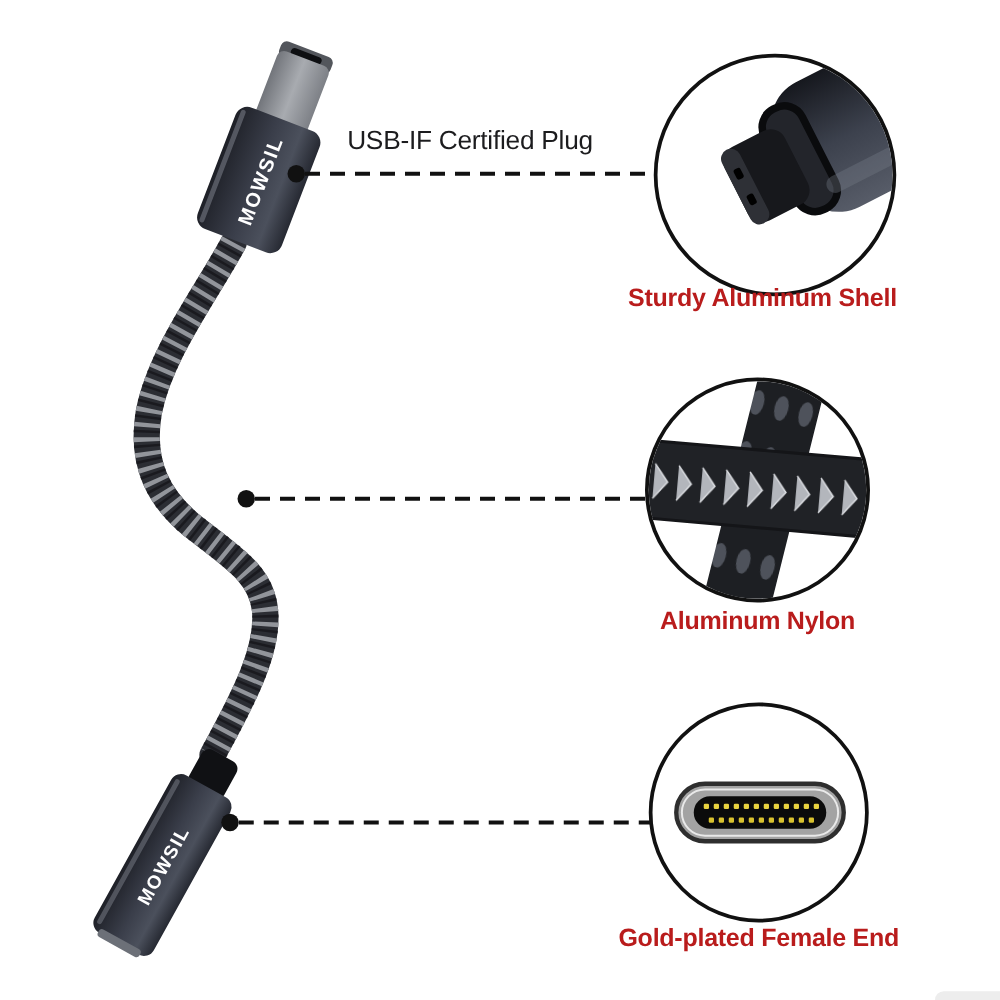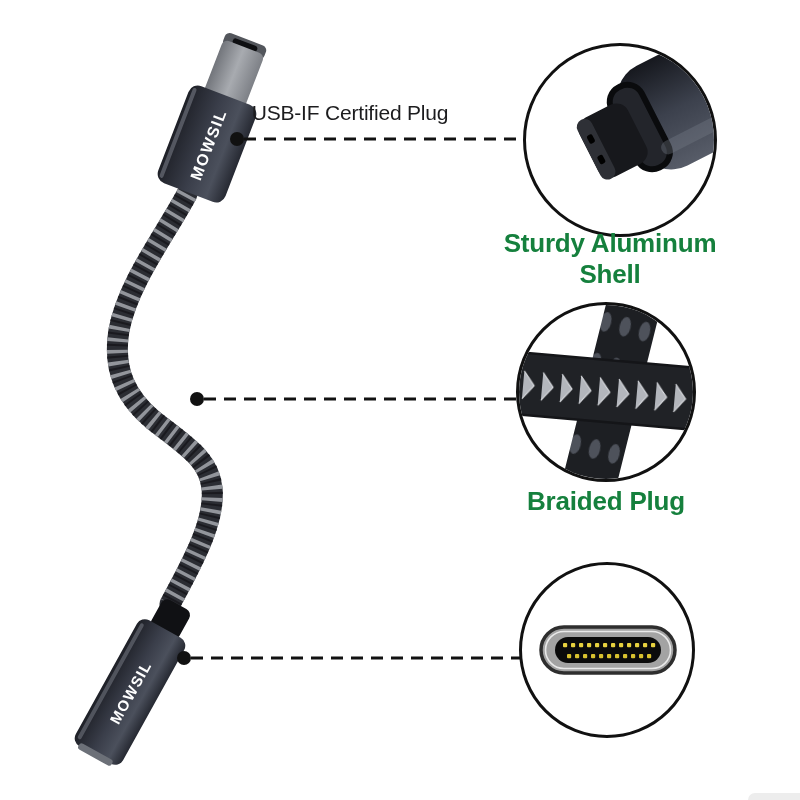--- a/index.html
+++ b/index.html
@@ -2,21 +2,21 @@
 <html><head>
 <meta charset="utf-8">
 <style>
   html,body{margin:0;padding:0;background:#ffffff;}
   .scene{position:relative;width:800px;height:800px;background:#ffffff;overflow:hidden;
          font-family:"Liberation Sans", sans-serif;}
   .abs{position:absolute;}
   .callout-label{font-size:21px;font-weight:500;color:#1c1c1e;text-align:center;letter-spacing:-0.2px;}
   .inset{position:absolute;border-radius:50%;border:3px solid #111;background:#fff;overflow:hidden;box-sizing:border-box;}
   .inset svg{display:block;}
-  .inset-caption{font-size:26px;font-weight:700;color:#15803d;text-align:center;letter-spacing:-0.2px;}
+  .inset-caption{font-size:20px;font-weight:700;color:#b91c1c;text-align:center;letter-spacing:-0.2px;}
   .corner-mark{position:absolute;right:0;bottom:0;width:52px;height:7px;background:#ededed;border-top-left-radius:8px;}
 </style>
 </head>
 <body>
 
 <div class="scene">
 
   <svg class="abs" style="left:0;top:0" width="800" height="800" viewBox="0 0 800 800">
     <defs>
       <linearGradient id="shellGrad" x1="0" y1="0" x2="1" y2="0">
@@ -67,21 +67,21 @@
       <circle cx="197" cy="399" r="7" fill="#111"></circle>
       <line x1="204" y1="399" x2="517" y2="399" stroke="#111" stroke-width="3.2" stroke-dasharray="12 8"></line>
     </g>
 
     <g>
       <circle cx="184" cy="658" r="7" fill="#111"></circle>
       <line x1="191" y1="658" x2="520" y2="658" stroke="#111" stroke-width="3.2" stroke-dasharray="12 8"></line>
     </g>
   </svg>
 
-  <div class="abs callout-label" style="left:200px;top:101px;width:300px">USB-IF Certified Plug</div>
+  <div class="abs callout-label" style="left:226px;top:101px;width:300px">USB-IF Certified Plug</div>
 
   <div class="inset" style="left:523px;top:43px;width:194px;height:194px">
     <svg width="188" height="188" viewBox="0 0 188 188">
       <defs>
         <linearGradient id="shellGrad2" x1="0" y1="0" x2="1" y2="0">
           <stop offset="0" stop-color="#16181e"></stop>
           <stop offset="0.5" stop-color="#3c414d"></stop>
           <stop offset="1" stop-color="#575c68"></stop>
         </linearGradient>
       </defs>
@@ -112,21 +112,21 @@
         </pattern>
       </defs>
       <g transform="rotate(14 95 87)">
         <rect x="66" y="-35" width="54" height="250" rx="12" fill="url(#braidPat2)"></rect>
       </g>
       <g transform="rotate(5 87 85)">
         <rect x="-30" y="55" width="240" height="62" rx="10" fill="url(#braidPat)" stroke="#141518" stroke-width="2.5"></rect>
       </g>
     </svg>
   </div>
-  <div class="abs inset-caption" style="left:476px;top:486px;width:260px">Braided Plug</div>
+  <div class="abs inset-caption" style="left:476px;top:486px;width:260px">Aluminum Nylon</div>
 
   <div class="inset" style="left:519px;top:562px;width:176px;height:176px">
     <svg width="170" height="170" viewBox="0 0 170 170">
       <g>
         <rect x="19" y="62" width="134" height="46" rx="23" fill="#a3a3a3" stroke="#2e2e2e" stroke-width="3.5"></rect>
         <rect x="23.5" y="66.5" width="125" height="37" rx="18.5" fill="none" stroke="#e9e9e9" stroke-width="1.6"></rect>
         <rect x="33" y="72" width="106" height="26" rx="13" fill="#0b0b0b"></rect>
         <g fill="#e8d23f">
           <rect x="41" y="78" width="4.2" height="4.2" rx="1"></rect>
             <rect x="49" y="78" width="4.2" height="4.2" rx="1"></rect>
@@ -150,15 +150,16 @@
             <rect x="85" y="89" width="4.2" height="4.2" rx="1"></rect>
           <rect x="93" y="89" width="4.2" height="4.2" rx="1"></rect>
             <rect x="101" y="89" width="4.2" height="4.2" rx="1"></rect>
           <rect x="109" y="89" width="4.2" height="4.2" rx="1"></rect>
             <rect x="117" y="89" width="4.2" height="4.2" rx="1"></rect>
           <rect x="125" y="89" width="4.2" height="4.2" rx="1"></rect>
         </g>
       </g>
     </svg>
   </div>
+  <div class="abs inset-caption" style="left:467px;top:740px;width:280px">Gold-plated Female End</div>
 
   <div class="corner-mark"></div>
 </div>
 
 </body></html>

